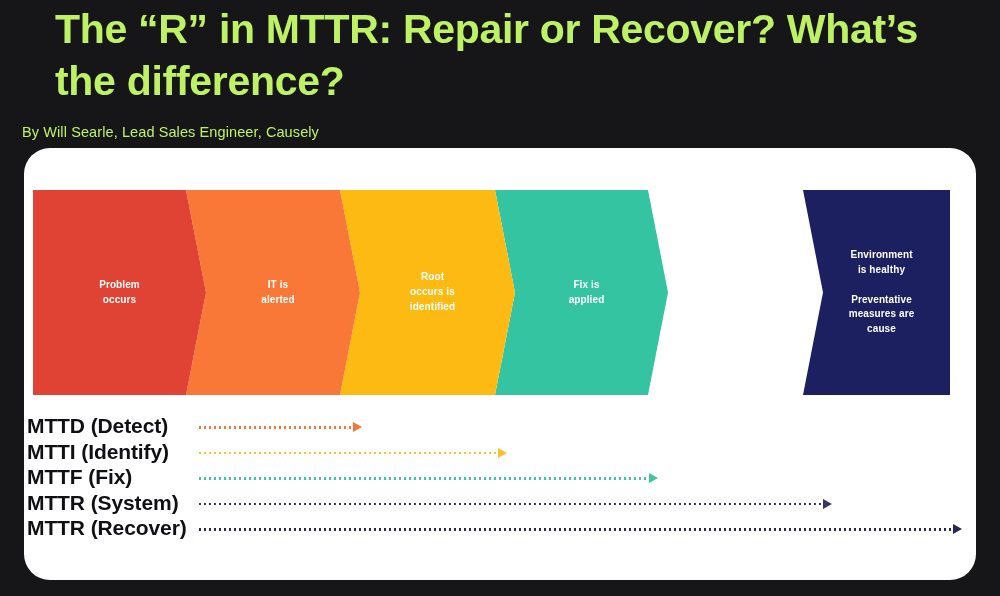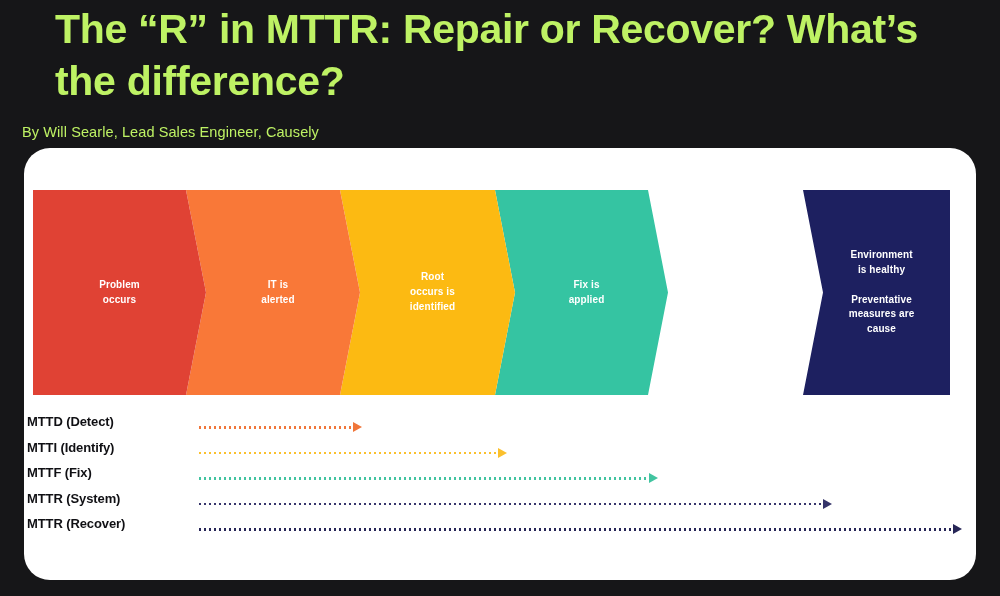--- a/index.html
+++ b/index.html
@@ -78,21 +78,21 @@
   }
   .legend-row {
     position: relative;
     height: 25.6px;
   }
   .legend-label {
     position: absolute;
     left: 0; top: 0;
     width: 170px;
     color: #101014;
-    font-size: 13px;
+    font-size: 21px;
     font-weight: 700;
     letter-spacing: -0.1px;
     white-space: nowrap;
   }
   .arrow-wrap {
     position: absolute;
     left: 172px; top: 0;
     height: 25.6px;
   }
   .arrow-line {

